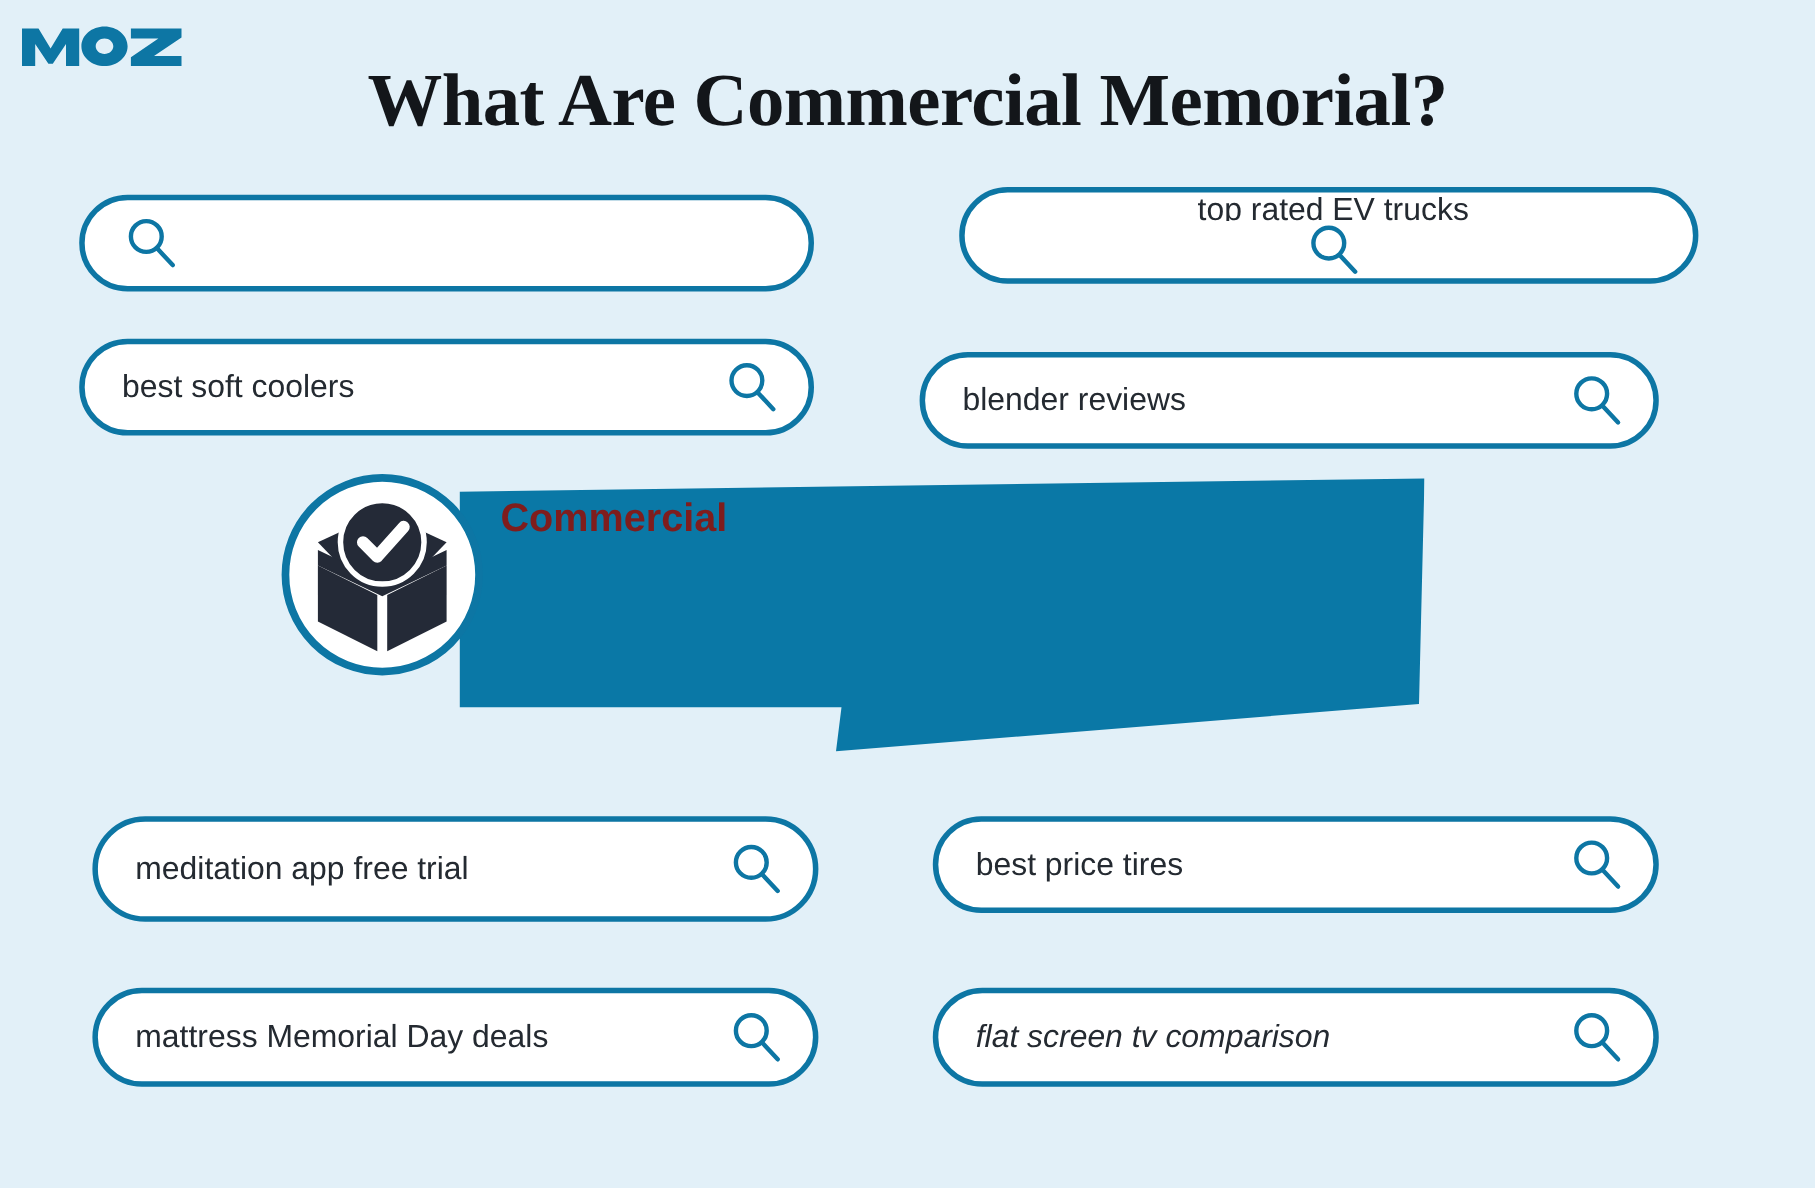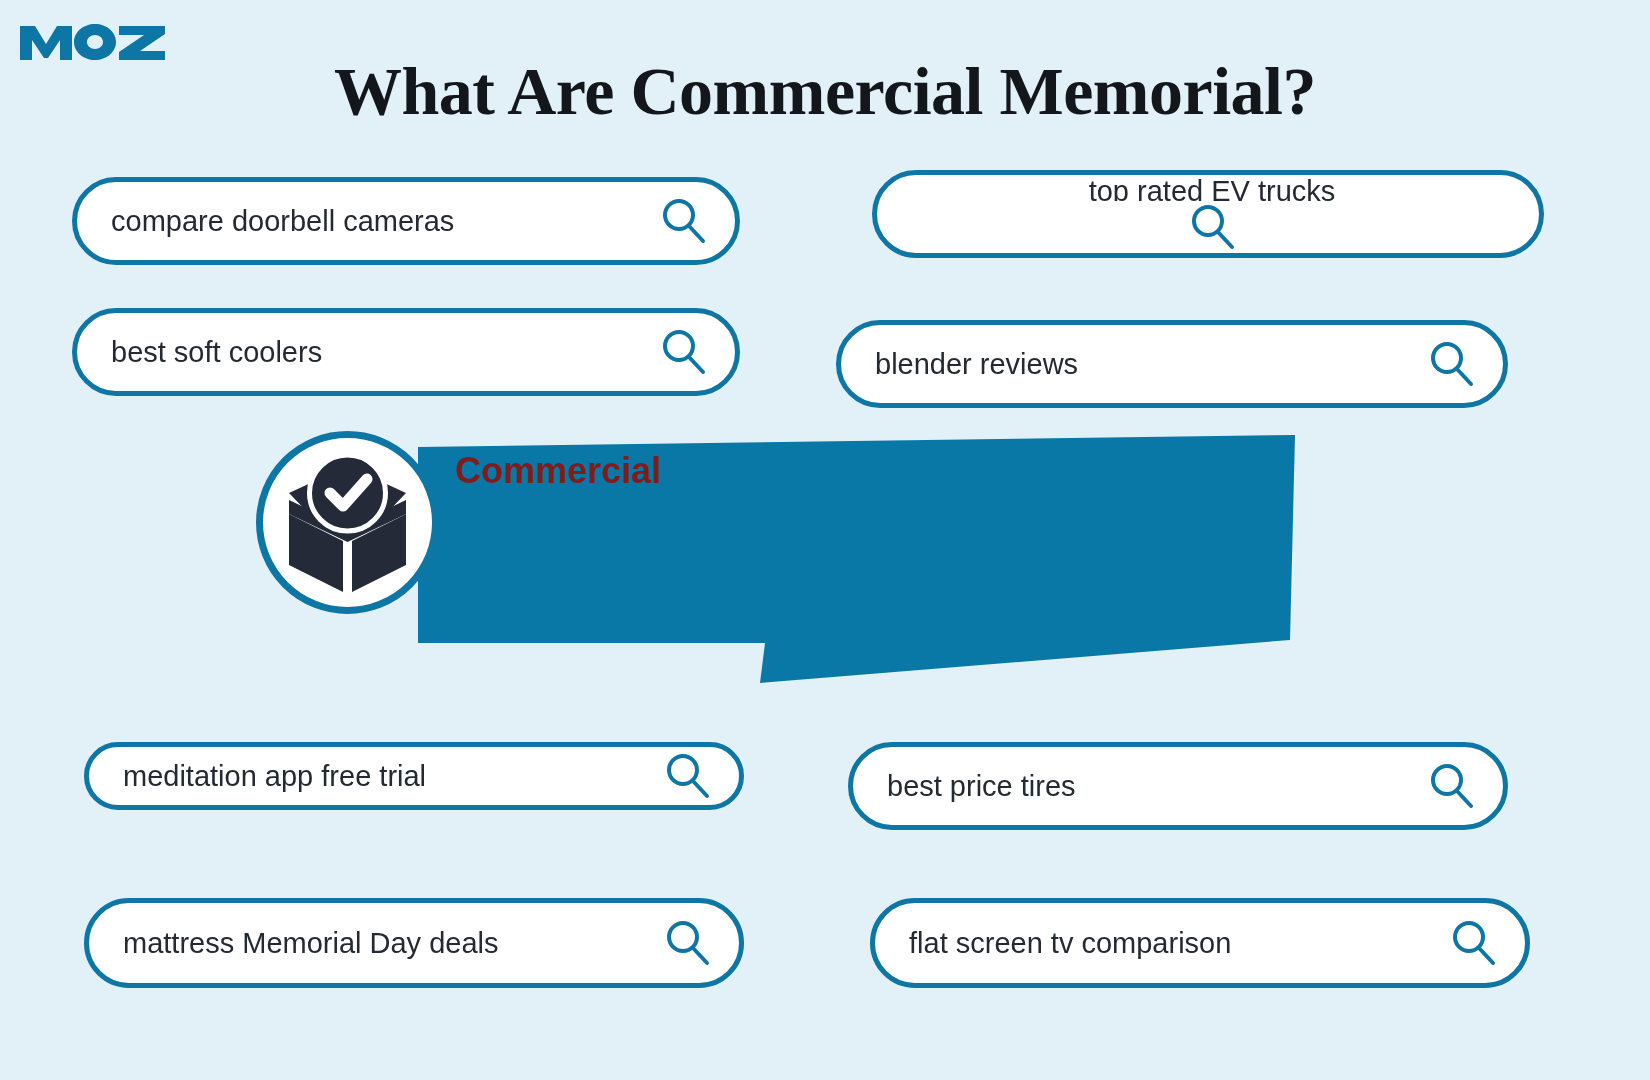--- a/index.html
+++ b/index.html
@@ -64,24 +64,24 @@
     width: 52px;
     height: 52px;
     display: block;
   }
 
   
   .pill-r1c1 { left: 72px;  top: 177px; width: 668px; height: 88px; }
   .pill-r2c1 { left: 72px;  top: 308px; width: 668px; height: 88px; }
   .pill-r1c2 { left: 872px; top: 170px; width: 672px; height: 88px; flex-direction: column; }
   .pill-r2c2 { left: 836px; top: 320px; width: 672px; height: 88px; }
-  .pill-r3c1 { left: 84px;  top: 742px; width: 660px; height: 68px; }
+  .pill-r3c1 { left: 84px;  top: 742px; width: 660px; height: 96px; }
   .pill-r4c1 { left: 84px;  top: 898px; width: 660px; height: 90px; }
   .pill-r3c2 { left: 848px; top: 742px; width: 660px; height: 88px; gap: 47px; }
-  .pill-r4c2 { left: 870px; top: 898px; width: 660px; height: 90px; }
+  .pill-r4c2 { left: 848px; top: 898px; width: 660px; height: 90px; font-style: italic; }
 
   
   .callout {
     position: absolute;
     left: 300px;
     top: 425px;
     width: 995px;
     height: 265px;
   }
   .callout-shape {
@@ -139,21 +139,20 @@
       <path d="M77 6 C88.6 6 98 14 98 24 C98 34 88.6 42 77 42 C65.4 42 56 34 56 24 C56 14 65.4 6 77 6 Z M77 17 C72.6 17 69 20.1 69 24 C69 27.9 72.6 31 77 31 C81.4 31 85 27.9 85 24 C85 20.1 81.4 17 77 17 Z"></path>
 
       <path d="M101 8 L147 8 L147 16 L122 33 L147 33 L147 42 L101 42 L101 34 L126 17 L101 17 Z"></path>
     </g>
   </svg>
 </div>
 
 <div class="page-title">What Are Commercial Memorial?</div>
 
 <div class="pill pill-r1c1">
-  <span class="pill-text">compare doorbell cameras</span>
   <span class="pill-search-icon">
     <svg viewBox="0 0 52 52" width="52" height="52" aria-hidden="true">
       <circle cx="22" cy="20" r="14" fill="none" stroke="#0d76a4" stroke-width="4"></circle>
       <line x1="32" y1="31" x2="46" y2="46" stroke="#0d76a4" stroke-width="4" stroke-linecap="round"></line>
     </svg>
   </span>
 </div>
 
 <div class="pill pill-r2c1">
   <span class="pill-text">best soft coolers</span>

